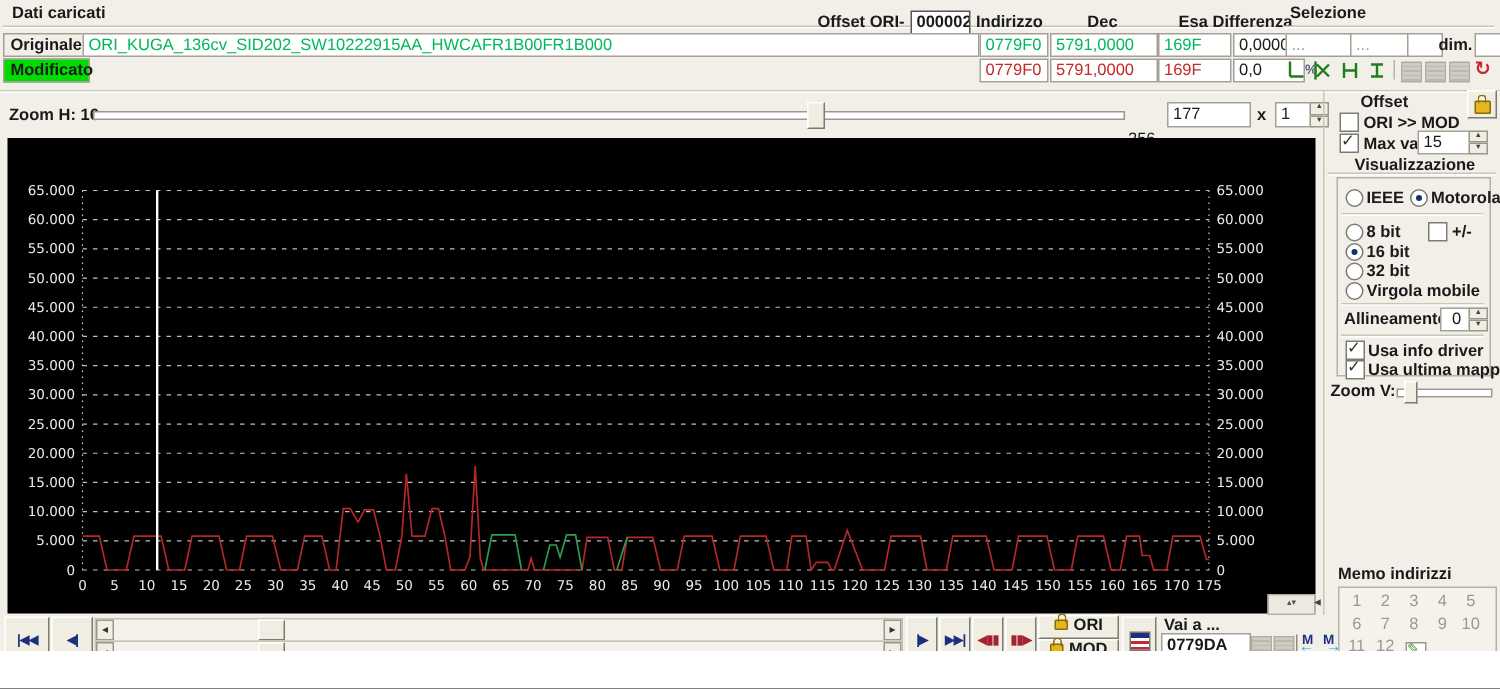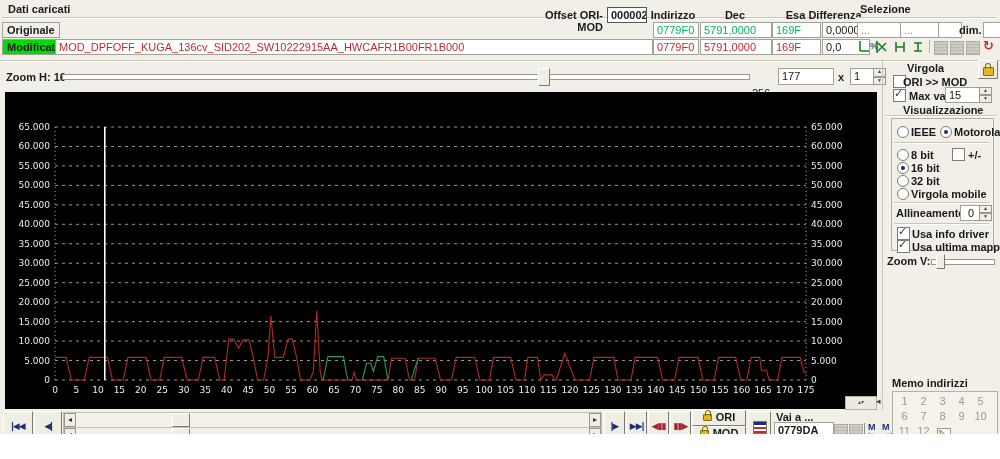--- a/index.html
+++ b/index.html
@@ -49,27 +49,27 @@
     <div class="abs etch" style="left:2px;top:17px;width:848px;"></div>
 
     <div class="hdr" style="left:520px;top:9px;width:83px;text-align:right;">Offset ORI-MOD</div>
     <div class="tf bold" style="left:607px;top:7px;width:32px;height:12px;border-color:#555;text-align:center;">000002</div>
     <div class="hdr" style="left:648px;top:9px;width:50px;text-align:center;">Indirizzo</div>
     <div class="hdr" style="left:700px;top:9px;width:70px;text-align:center;">Dec</div>
     <div class="hdr" style="left:772px;top:9px;width:47px;text-align:center;">Esa</div>
     <div class="hdr" style="left:802px;top:9px;width:66px;text-align:center;">Differenza</div>
 
     <div class="cell-label" style="left:2px;top:22px;width:48px;height:12px;">Originale</div>
+    <div class="tf green-t" style="left:55px;top:22px;width:590px;height:12px;">ORI_KUGA_136cv_SID202_SW10222915AA_HWCAFR1B00FR1B000</div>
     <div class="tf green-t" style="left:653px;top:22px;width:38px;height:12px;">0779F0</div>
     <div class="tf green-t" style="left:700px;top:22px;width:64px;height:12px;">5791,0000</div>
     <div class="tf green-t" style="left:772px;top:22px;width:41px;height:12px;">169F</div>
     <div class="tf" style="left:822px;top:22px;width:40px;height:12px;">0,0000</div>
 
     <div class="cell-label" style="left:2px;top:39px;width:48px;height:12px;background:#00dc00;">Modificato</div>
-    <div class="tf red-t" style="left:55px;top:39px;width:590px;height:12px;">MOD_DPFOFF_KUGA_136cv_SID202_SW10222915AA_HWCAFR1B00FR1B000</div>
     <div class="tf red-t" style="left:653px;top:39px;width:38px;height:12px;">0779F0</div>
     <div class="tf red-t" style="left:700px;top:39px;width:64px;height:12px;">5791,0000</div>
     <div class="tf red-t" style="left:772px;top:39px;width:41px;height:12px;">169F</div>
     <div class="tf" style="left:822px;top:39px;width:40px;height:12px;">0,0</div>
     <div class="abs" style="left:870px;top:41px;font-size:9px;color:#55617d;font-weight:bold;">%</div>
 
     <div class="lbl" style="left:860px;top:4px;">Selezione</div>
     <div class="abs etch" style="left:856px;top:17px;width:140px;"></div>
     <div class="tf" style="left:857px;top:22px;width:36px;height:12px;color:#999;">...</div>
     <div class="tf" style="left:900px;top:22px;width:33px;height:12px;color:#999;">...</div>
@@ -197,24 +197,24 @@
         <polyline points="50.0,265.4 61.2,265.4 66.3,288.0 79.2,288.0 84.3,265.4 102.4,265.4 107.5,288.0 118.2,288.0 123.0,265.4 141.0,265.4 146.1,288.0 154.7,288.0 159.4,265.4 176.6,265.4 182.2,288.0 193.3,288.0 198.1,265.4 209.6,265.4 214.8,288.0 219.1,288.0 223.8,247.1 228.5,247.1 233.7,256.1 238.0,247.9 244.0,247.9 248.3,265.4 252.6,288.0 258.6,288.0 262.9,265.4 265.9,223.8 269.7,265.4 278.3,265.4 283.0,247.1 287.3,247.1 291.6,265.4 295.5,288.0 304.9,288.0 308.3,279.4 311.8,218.7 315.2,280.2 317.4,288.0 347.0,288.0 349.1,280.2 351.3,288.0 383.0,288.0 386.4,266.2 400.2,266.2 404.5,288.0 409.6,288.0 413.1,266.2 430.2,266.2 435.4,288.0 446.5,288.0 451.2,265.4 469.7,265.4 474.9,288.0 484.3,288.0 488.6,265.4 505.7,265.4 510.9,288.0 519.5,288.0 522.9,265.4 532.4,265.4 535.8,288.0 539.2,282.9 546.9,282.9 549.5,288.0 551.2,288.0 559.8,261.5 570.1,288.0 584.7,288.0 589.0,265.4 608.7,265.4 613.0,288.0 625.9,288.0 630.2,265.4 652.5,265.4 657.7,288.0 669.7,288.0 674.0,265.4 692.9,265.4 698.0,288.0 709.2,288.0 713.5,265.4 730.6,265.4 735.8,288.0 741.8,288.0 746.1,265.4 754.7,265.4 756.4,278.3 761.5,278.3 764.1,288.0 772.7,288.0 777.0,265.4 795.0,265.4 799.3,281.0 801.0,281.0" fill="none" stroke="#b62828" stroke-width="1.1"></polyline>
         <polyline points="318.2,288.0 322.9,264.6 338.4,264.6 342.7,288.0" fill="none" stroke="#2d9e50" stroke-width="1.1"></polyline>
         <polyline points="357.3,288.0 361.6,271.3 365.8,271.3 368.4,279.4 372.7,264.6 378.7,264.6 383.0,288.0" fill="none" stroke="#2d9e50" stroke-width="1.1"></polyline>
         <polyline points="406.2,288.0 413.1,266.2" fill="none" stroke="#2d9e50" stroke-width="1.1"></polyline>
         <line x1="99.78057142857142" y1="35" x2="99.78057142857142" y2="288" stroke="#ffffff" stroke-width="1.6"></line>
       </svg>
     <div class="abs" style="left:840px;top:304px;width:30px;height:12px;background:#ece9e0;border:1px solid #b5b2a5;font-size:6px;color:#555;text-align:center;line-height:11px;">▴▾</div>
   </div>
 
   <div class="abs" style="left:882px;top:60px;width:118px;height:350px;border-left:1px solid #c9c6b8;">
-    <div class="lbl" style="left:24px;top:3px;">Virgola</div>
+    <div class="lbl" style="left:24px;top:3px;">Offset</div>
     <div class="raised abs" style="left:95px;top:0;width:18px;height:17px;"><span class="lock" style="margin-top:6px;"></span></div>
     <span class="cb" style="left:10px;top:15px;"></span>
-    <div class="lbl" style="left:20px;top:17px;">ORI &gt;&gt; MOD</div>
+    <div class="lbl" style="left:26px;top:17px;">ORI &gt;&gt; MOD</div>
     <span class="cb checked" style="left:10px;top:29px;"></span>
     <div class="lbl" style="left:26px;top:31px;">Max var.</div>
     <div class="tf" style="left:62px;top:27px;width:28px;height:12px;">15</div>
     <div class="spin" style="left:96px;top:27px;height:16px;">
         <span>▲</span>
         <span>▼</span>
       </div>
 
     <div class="lbl" style="left:20px;top:45px;">Visualizzazione</div>
     <div class="abs etch" style="left:2px;top:55px;width:112px;"></div>

